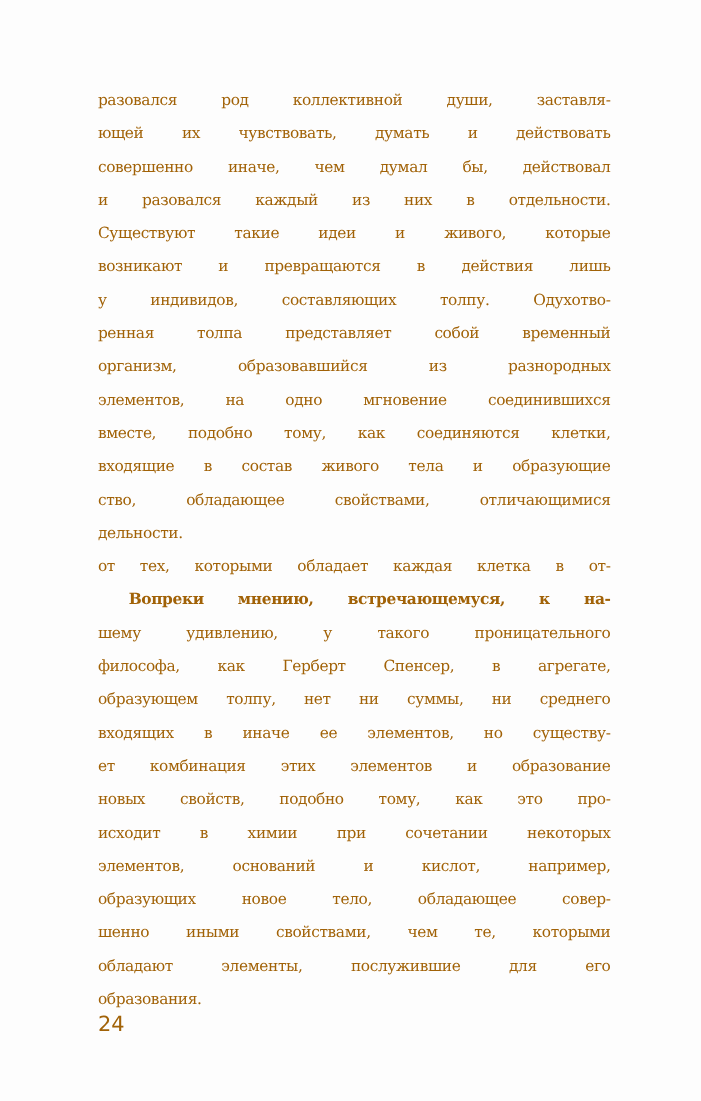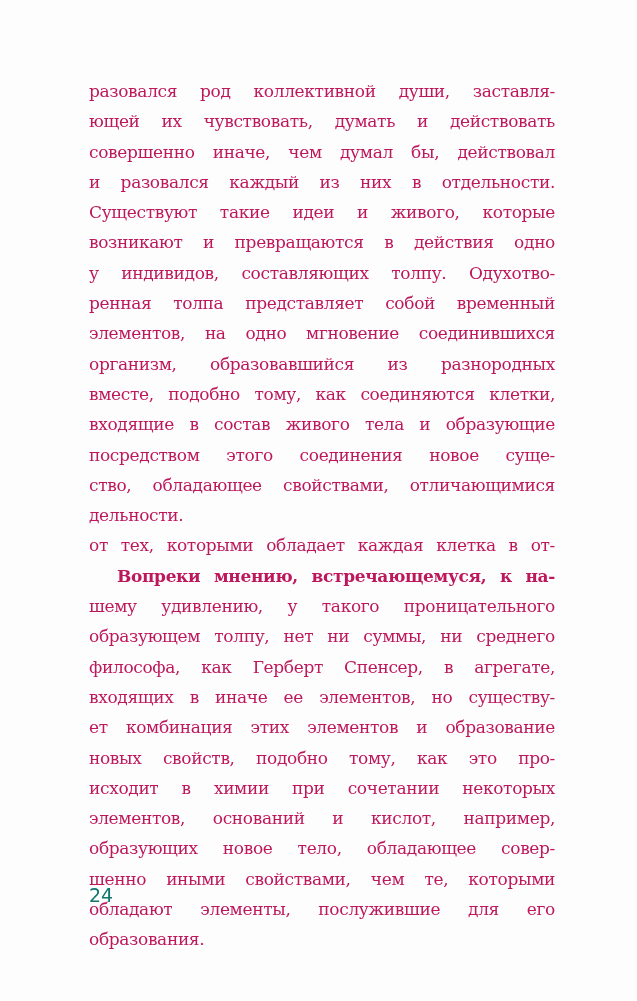--- a/index.html
+++ b/index.html
@@ -17,71 +17,70 @@
       position: absolute;
       left: 89px;
       top: 76px;
       width: 466px;
     }
     .line {
       display: block;
       height: 30.3px;
       line-height: 30.3px;
       font-family: "DejaVu Serif", "Liberation Serif", serif;
-      font-size: 17px;
-      color: #be185d;
+      font-size: 14px;
+      color: #a16207;
       white-space: nowrap;
       text-align: justify;
       text-align-last: justify;
       letter-spacing: -0.35px;
       word-spacing: -1px;
     }
     .line.last {
       text-align-last: left;
     }
     .line.indent {
       padding-left: 28px;
       font-weight: bold;
     }
     .page-number {
       position: absolute;
       left: 89px;
-      top: 884px;
+      top: 920px;
       font-family: "DejaVu Sans", "Liberation Sans", sans-serif;
       font-size: 19px;
-      color: #0f766e;
+      color: #a16207;
     }
   </style>
 </head>
 <body>
 
 <div class="page">
   <div>
     <span class="line">разовался род коллективной души, заставля-</span>
     <span class="line">ющей их чувствовать, думать и действовать</span>
     <span class="line">совершенно иначе, чем думал бы, действовал</span>
     <span class="line">и разовался каждый из них в отдельности.</span>
     <span class="line">Существуют такие идеи и живого, которые</span>
-    <span class="line">возникают и превращаются в действия одно</span>
+    <span class="line">возникают и превращаются в действия лишь</span>
     <span class="line">у индивидов, составляющих толпу. Одухотво-</span>
     <span class="line">ренная толпа представляет собой временный</span>
+    <span class="line">организм, образовавшийся из разнородных</span>
     <span class="line">элементов, на одно мгновение соединившихся</span>
-    <span class="line">организм, образовавшийся из разнородных</span>
     <span class="line">вместе, подобно тому, как соединяются клетки,</span>
     <span class="line">входящие в состав живого тела и образующие</span>
-    <span class="line">посредством этого соединения новое суще-</span>
     <span class="line">ство, обладающее свойствами, отличающимися</span>
     <span class="line last">дельности.</span>
     <span class="line">от тех, которыми обладает каждая клетка в от-</span>
   </div>
   <div>
     <span class="line indent">Вопреки мнению, встречающемуся, к на-</span>
     <span class="line">шему удивлению, у такого проницательного</span>
+    <span class="line">философа, как Герберт Спенсер, в агрегате,</span>
     <span class="line">образующем толпу, нет ни суммы, ни среднего</span>
-    <span class="line">философа, как Герберт Спенсер, в агрегате,</span>
     <span class="line">входящих в иначе ее элементов, но существу-</span>
     <span class="line">ет комбинация этих элементов и образование</span>
     <span class="line">новых свойств, подобно тому, как это про-</span>
     <span class="line">исходит в химии при сочетании некоторых</span>
     <span class="line">элементов, оснований и кислот, например,</span>
     <span class="line">образующих новое тело, обладающее совер-</span>
     <span class="line">шенно иными свойствами, чем те, которыми</span>
     <span class="line">обладают элементы, послужившие для его</span>
     <span class="line last">образования.</span>
   </div>

